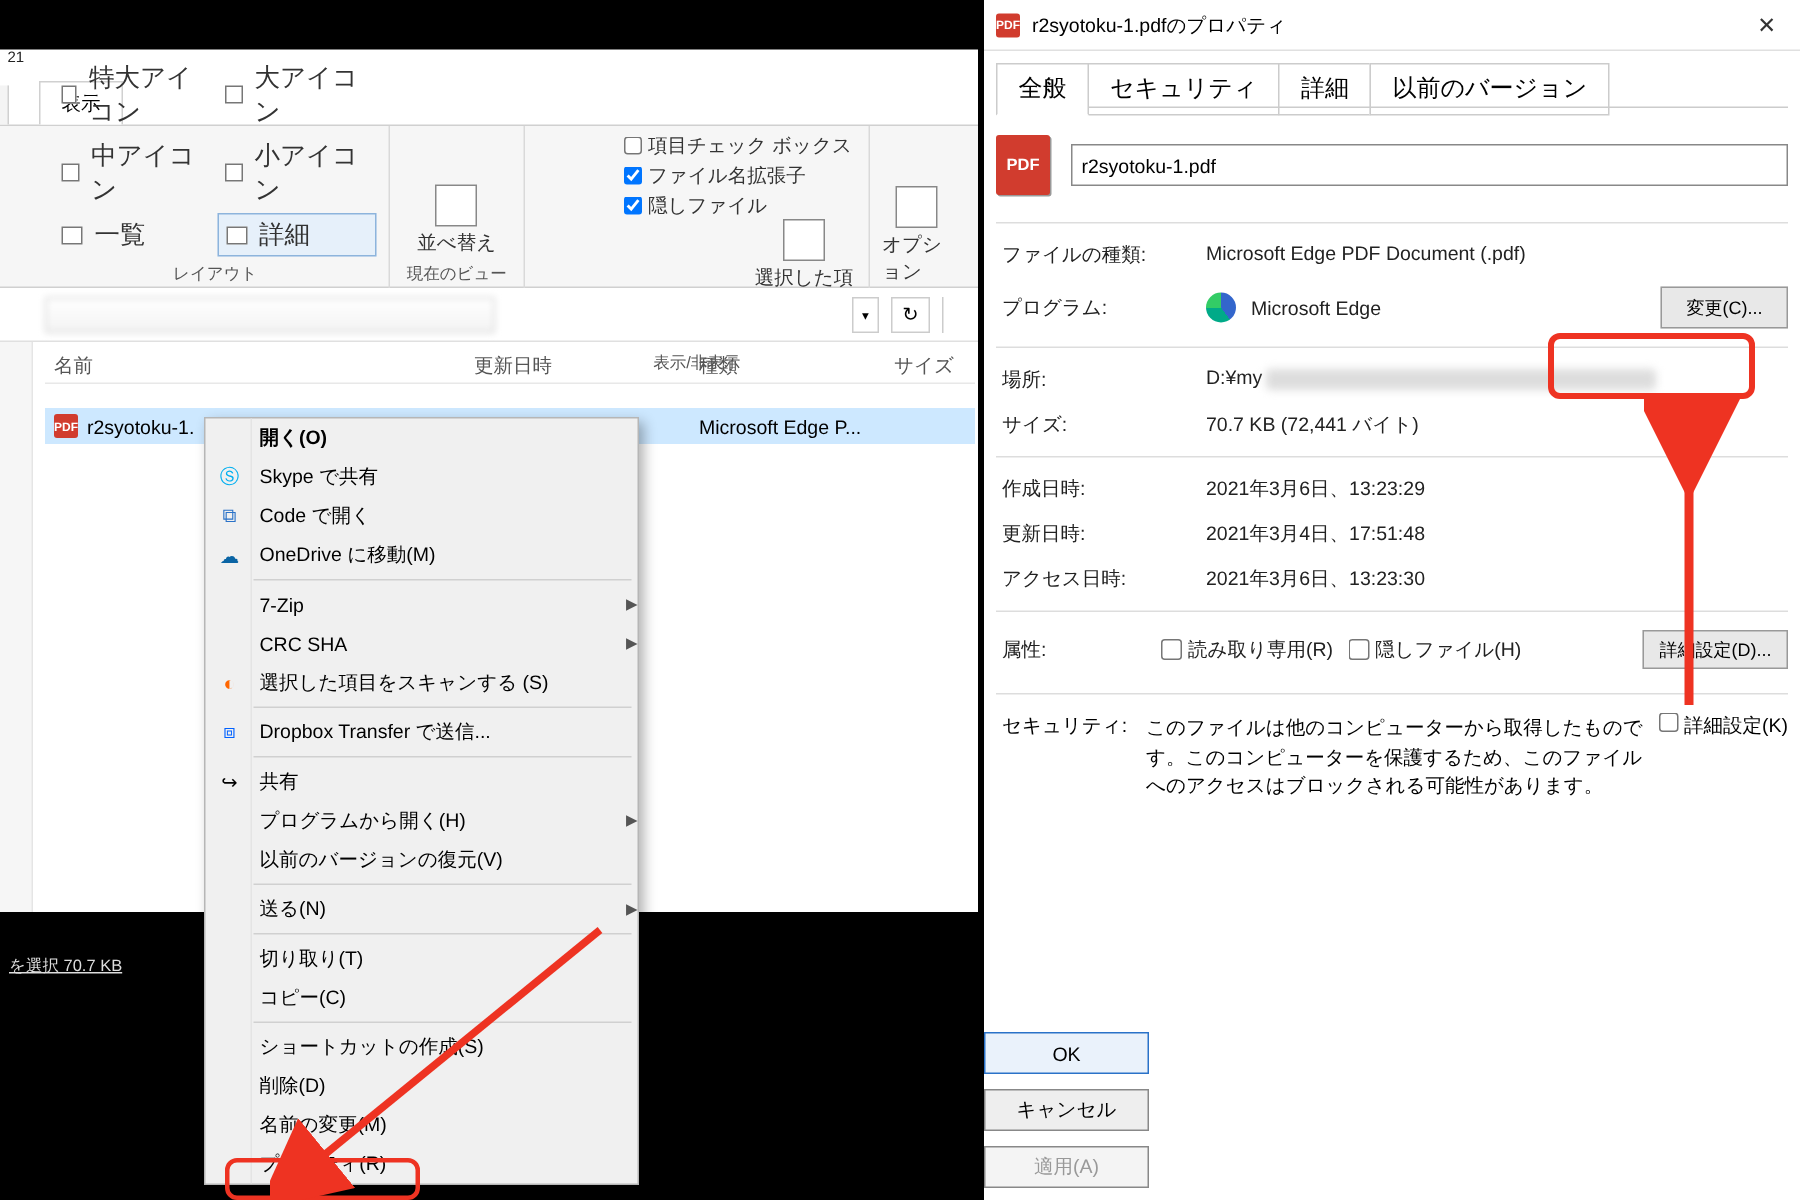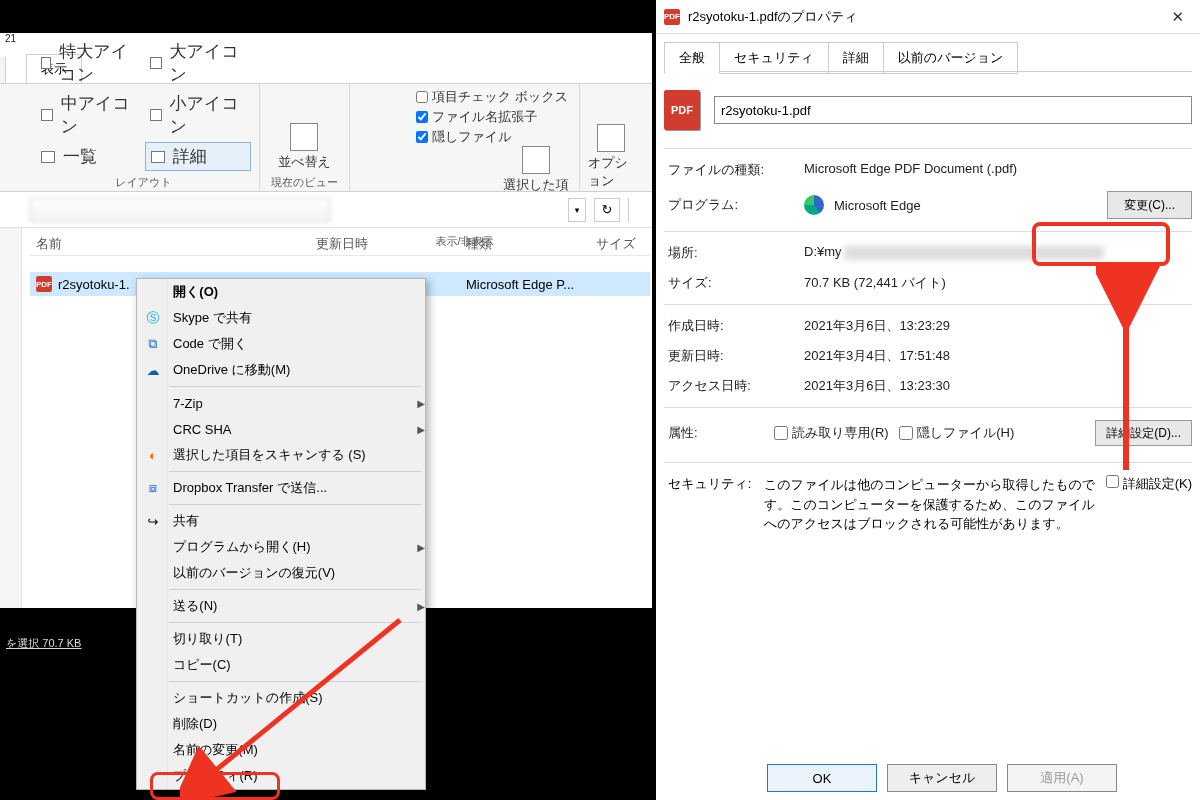--- a/index.html
+++ b/index.html
@@ -40,21 +40,21 @@
 .ctxmenu .mi .ic { position:absolute; left:8px; width:16px; height:16px; display:flex; align-items:center; justify-content:center; font-size:13px; }
 .ctxmenu .mi .arr { margin-left:auto; color:#555; font-size:10px;}
 .ctxmenu .sep { height:1px; background:#d0d0d0; margin:3px 4px 3px 32px; }
 .ctxmenu .iconstrip { border-left:1px solid #e4e4e4; position:absolute; left:30px; top:0; bottom:0; width:0;}
 .hlprop { position:absolute; border:3px solid #e32; border-radius:8px; left:150px; top:772px; width:130px; height:28px; z-index:21; pointer-events:none;}
 .arrow1 { position:absolute; z-index:22; left:180px; top:610px; pointer-events:none;}
 .prop-title { position:absolute; left:0; top:0; width:544px; height:34px; display:flex; align-items:center; padding:0 8px; border-bottom:1px solid #e0e0e0; }
 .prop-title .pdf { width:16px; height:16px; background:#d13c2e; color:#fff; font-size:8px; font-weight:bold; display:flex; align-items:center; justify-content:center; margin-right:8px; border-radius:2px;}
 .prop-title .cls { margin-left:auto; font-size:15px; color:#333; padding:4px 8px; }
 .prop-tabs { position:absolute; left:8px; top:42px; display:flex; }
-.prop-tabs div { padding:6px 14px; border:1px solid #ccc; background:#fff; font-size:13px; margin-right:-1px; }
+.prop-tabs div { padding:6px 14px; border:1px solid #ccc; background:#fff; font-size:16px; margin-right:-1px; }
 .prop-tabs div.act { border-bottom:1px solid #fff; position:relative; z-index:2; }
 .prop-tabline { position:absolute; left:8px; top:71px; right:8px; height:1px; background:#ccc; }
 .prop-body { position:absolute; left:8px; top:80px; right:8px; bottom:56px; }
 .prow { display:flex; padding:6px 0; font-size:13px; color:#222; }
 .prow .plbl { width:140px; padding-left:4px; }
 .prow .pval { flex:1; }
 .pfile { display:flex; align-items:center; gap:14px; margin:10px 0 18px; }
 .pfile .pdfbig { width:36px; height:40px; background:#d13c2e; color:#fff; font-weight:bold; font-size:11px; display:flex; align-items:center; justify-content:center; border-radius:2px; box-shadow:1px 1px 0 #999;}
 .pfile input { flex:1; height:28px; border:1px solid #888; padding:0 6px; font-size:13px; }
 .pline { height:1px; background:#ddd; margin:6px 0; }
@@ -63,21 +63,21 @@
 .hlchg { position:absolute; border:4px solid #e32; border-radius:8px; left:376px; top:222px; width:138px; height:44px; pointer-events:none;}
 .arrow2 { position:absolute; left:440px; top:260px; pointer-events:none;}
 .attr-row { display:flex; align-items:center; gap:10px; font-size:13px; }
 .attr-row label { display:flex; align-items:center; gap:4px;}
 .attr-row input { width:14px; height:14px;}
 .details-btn { margin-left:auto; height:26px; padding:0 10px; border:1px solid #999; background:#e8e8e8; font-size:12px;}
 .sec-row { display:flex; font-size:13px; }
 .sec-row .plbl { width:100px; padding-left:4px;}
 .sec-row .ptxt { flex:1; line-height:1.5; }
 .sec-row label { display:flex; align-items:flex-start; gap:4px; white-space:nowrap;}
-.btnbar { position:absolute; left:0; bottom:8px; width:461px; display:flex; justify-content:flex-end; gap:10px; padding-right:0; }
+.btnbar { position:absolute; left:0; bottom:8px; width:461px; display:flex; justify-content:flex-end; gap:10px; padding-right:0;flex-direction:column; }
 .btnbar button { width:110px; height:28px; border:1px solid #888; background:#eee; font-size:13px; }
 .btnbar button.primary { border:1px solid #2a72c8; background:#eaf2fb;}
 .btnbar button:disabled { color:#999; background:#f4f4f4;}
 .blurpath { filter:blur(3px); display:inline-block; width:260px; height:14px; background:#ddd; vertical-align:middle; margin-left:2px; border-radius:3px;}
 </style>
 </head>
 <body>
 
 <div class="panel-left">
   <div class="black-top"></div>

